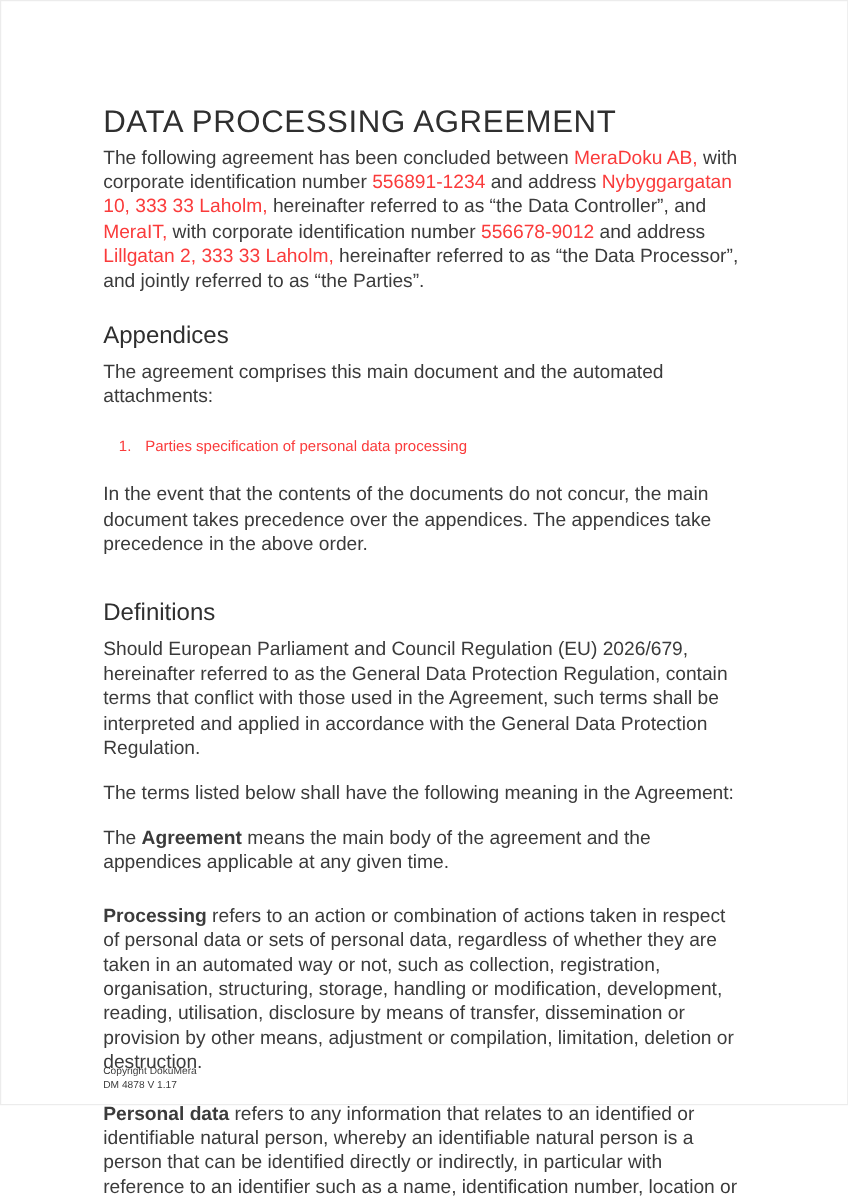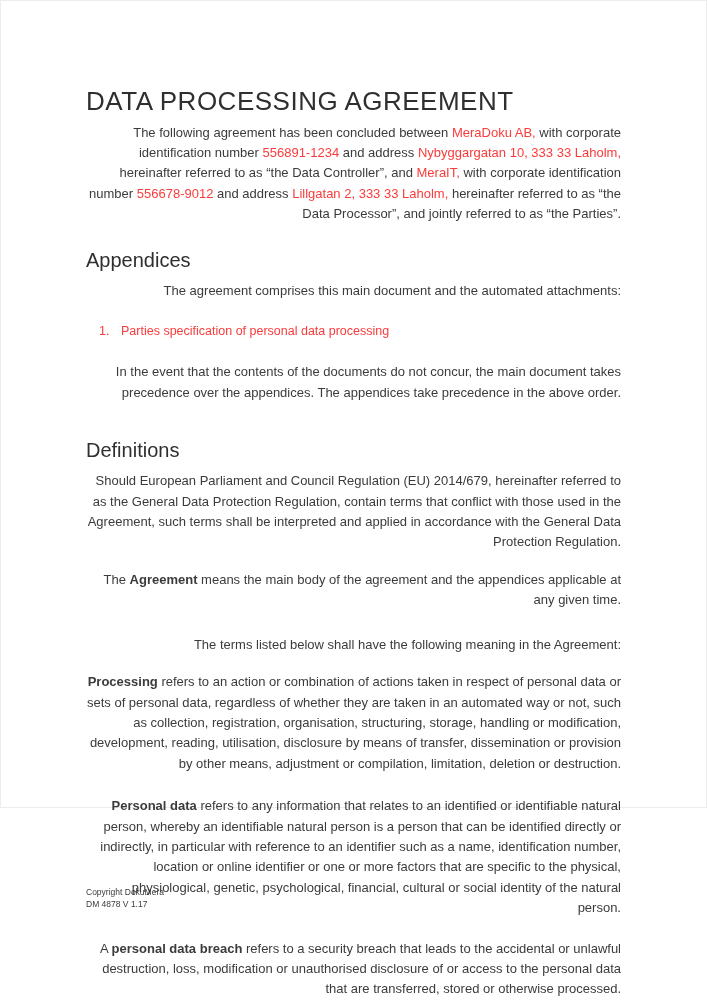--- a/index.html
+++ b/index.html
@@ -13,39 +13,38 @@
     width: 707px;
     height: 1000px;
     font-family: "Liberation Sans", "DejaVu Sans", sans-serif;
     color: var(--text);
     position: relative;
     overflow: hidden;
   }
   .page {
     position: relative;
     width: 707px;
-    height: 808px;
+    height: 921px;
     background: #ffffff;
     border: 1px solid #ececec;
     padding: 86px 85px 0 85px;
   }
   h1.doc-title {
     font-size: 26px;
     font-weight: 400;
     letter-spacing: 0.5px;
     color: var(--title);
     line-height: 1.1;
     margin-bottom: 7px;
     white-space: nowrap;
   }
   p.body-text {
-    font-size: 13px;
+    font-size: 16px;
     line-height: 20.4px;
     margin-bottom: 20px;
-    text-align: right;
   }
   h2.section-heading {
     font-size: 20px;
     font-weight: 400;
     color: var(--title);
     line-height: 1.2;
     margin: 0 0 9px 0;
   }
   .section-appendices { margin-top: 23px; }
   .section-definitions { margin-top: 35px; }
@@ -97,25 +96,25 @@
         <span>Parties specification of personal data processing</span>
       </div>
     </div>
 
     <p class="body-text">In the event that the contents of the documents do not concur, the main document takes precedence over the appendices. The appendices take precedence in the above order.</p>
   </div>
 
   <div class="section-definitions">
     <h2 class="section-heading">Definitions</h2>
 
-    <p class="body-text" style="margin-bottom:17px;"><span>Should European Parliament and Council Regulation (EU) 2014/679, hereinafter referred to as the General Data Protection Regulation, contain terms that conflict with those used in the Agreement, such terms shall be interpreted and applied in accordance with the General Data Protection Regulation.</span></p>
+    <p class="body-text" style="margin-bottom:17px;"><span>Should European Parliament and Council Regulation (EU) 2026/679, hereinafter referred to as the General Data Protection Regulation, contain terms that conflict with those used in the Agreement, such terms shall be interpreted and applied in accordance with the General Data Protection Regulation.</span></p>
+
+    <p class="body-text" style="margin-bottom:17px;"><span>The terms listed below shall have the following meaning in the Agreement:</span></p>
 
     <p class="body-text" style="margin-bottom:24px;"><span>The </span><span class="b">Agreement</span><span> means the main body of the agreement and the appendices applicable at any given time.</span></p>
-
-    <p class="body-text" style="margin-bottom:17px;"><span>The terms listed below shall have the following meaning in the Agreement:</span></p>
 
     <p class="body-text" style="margin-bottom:22px;"><span class="b">Processing</span><span> refers to an action or combination of actions taken in respect of personal data or sets of personal data, regardless of whether they are taken in an automated way or not, such as collection, registration, organisation, structuring, storage, handling or modification, development, reading, utilisation, disclosure by means of transfer, dissemination or provision by other means, adjustment or compilation, limitation, deletion or destruction.</span></p>
 
     <p class="body-text" style="margin-bottom:20px;"><span class="b">Personal data</span><span> refers to any information that relates to an identified or identifiable natural person, whereby an identifiable natural person is a person that can be identified directly or indirectly, in particular with reference to an identifier such as a name, identification number, location or online identifier or one or more factors that are specific to the physical, physiological, genetic, psychological, financial, cultural or social identity of the natural person.</span></p>
 
     <p class="body-text" style="margin-bottom:20px;"><span>A </span><span class="b">personal data breach</span><span> refers to a security breach that leads to the accidental or unlawful destruction, loss, modification or unauthorised disclosure of or access to the personal data that are transferred, stored or otherwise processed.</span></p>
 
     <p class="body-text"><span class="b">Applicable Regulations</span><span> refer to regulations and practice relating to the General Data Protection Regulation, national legislation supplementary to the General Data Protection Regulation, provisions and opinions of supervisory authorities, including the European Data Protection Board, and the Commission’s legal acts concerning personal data.</span></p>
   </div>
 

